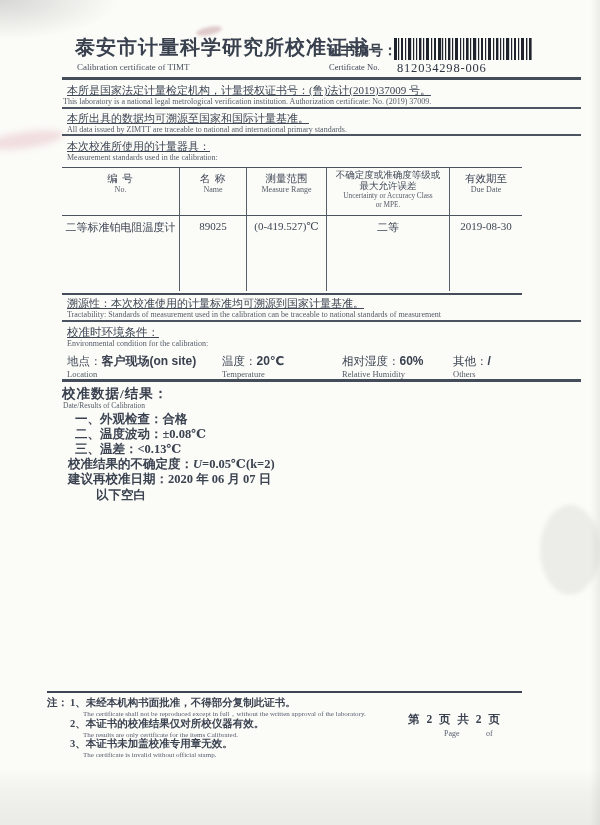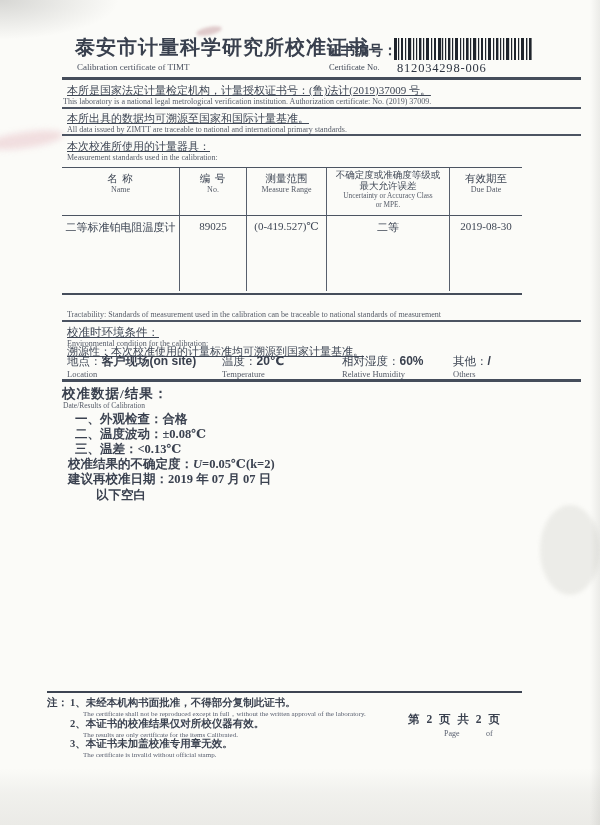--- a/index.html
+++ b/index.html
@@ -137,26 +137,26 @@
 
 <div class="abs cn-line" style="left:67px;top:112px;">本所出具的数据均可溯源至国家和国际计量基准。</div>
 <div class="abs en-line" style="left:67px;top:125px;">All data issued by ZIMTT are traceable to national and international primary standards.</div>
 <div class="abs rule" style="top:134px;"></div>
 
 <div class="abs cn-line" style="left:67px;top:140px;">本次校准所使用的计量器具：</div>
 <div class="abs en-line" style="left:67px;top:153px;">Measurement standards used in the calibration:</div>
 
 <div class="abs std-table">
   <div class="cell hrow">
+    <div class="th-cn">编 号</div>
+    <div class="th-en">No.</div>
+  </div>
+  <div class="cell hrow">
     <div class="th-cn">名 称</div>
     <div class="th-en">Name</div>
-  </div>
-  <div class="cell hrow">
-    <div class="th-cn">编 号</div>
-    <div class="th-en">No.</div>
   </div>
   <div class="cell hrow">
     <div class="th-cn tight">测量范围</div>
     <div class="th-en">Measure Range</div>
   </div>
   <div class="cell hrow" style="padding-top:2px;">
     <div class="th-cn small">不确定度或准确度等级或</div>
     <div class="th-cn small">最大允许误差</div>
     <div class="th-en small">Uncertainty or Accuracy Class</div>
     <div class="th-en small">or MPE.</div>
@@ -165,21 +165,21 @@
     <div class="th-cn tight">有效期至</div>
     <div class="th-en">Due Date</div>
   </div>
   <div class="cell td">二等标准铂电阻温度计</div>
   <div class="cell td">89025</div>
   <div class="cell td">(0-419.527)℃</div>
   <div class="cell td">二等</div>
   <div class="cell td last">2019-08-30</div>
 </div>
 
-<div class="abs cn-line" style="left:67px;top:297px;margin-top:48px;">溯源性：本次校准使用的计量标准均可溯源到国家计量基准。</div>
+<div class="abs cn-line" style="left:67px;top:297px;">溯源性：本次校准使用的计量标准均可溯源到国家计量基准。</div>
 <div class="abs en-line" style="left:67px;top:310px;">Tractability:  Standards of measurement used in the calibration can be traceable to national standards of measurement</div>
 <div class="abs rule" style="top:320px;"></div>
 
 <div class="abs cn-line" style="left:67px;top:326px;font-size:11.5px;">校准时环境条件：</div>
 <div class="abs en-line" style="left:67px;top:339px;">Environmental condition for the calibration:</div>
 
 <div class="abs" style="left:67px;top:351px;">
   <span class="env-label">地点：</span><span class="env-value">客户现场(on site)</span>
 </div>
 <div class="abs" style="left:222px;top:351px;">
@@ -199,21 +199,21 @@
 <div class="abs rule heavy" style="top:379px;"></div>
 
 <div class="abs res-head">校准数据/结果：</div>
 <div class="abs res-head-en">Date/Results of Calibration</div>
 <div class="abs res-item" style="left:75px;top:412px;">一、外观检查：合格</div>
 <div class="abs res-item" style="left:75px;top:427px;">二、温度波动：±0.08℃</div>
 <div class="abs res-item" style="left:75px;top:442px;">三、温差：&lt;0.13℃</div>
 <div class="abs res-item" style="left:68px;top:457px;">
   <span>校准结果的不确定度：</span><span class="ital">U</span><span>=0.05℃(k=2)</span>
 </div>
-<div class="abs res-item" style="left:68px;top:472px;">建议再校准日期：2019 年 07 月 07 日</div>
+<div class="abs res-item" style="left:68px;top:472px;">建议再校准日期：2020 年 06 月 07 日</div>
 <div class="abs res-item" style="left:96px;top:488px;">以下空白</div>
 
 <div class="abs foot-rule"></div>
 <div class="abs note-cn" style="left:47px;top:697px;">注：</div>
 <div class="abs note-cn" style="left:70px;top:697px;">1、未经本机构书面批准，不得部分复制此证书。</div>
 <div class="abs note-en" style="left:83px;top:710px;">The certificate shall not be reproduced except in full，without the written approval of the laboratory.</div>
 <div class="abs note-cn" style="left:70px;top:718px;">2、本证书的校准结果仅对所校仪器有效。</div>
 <div class="abs note-en" style="left:83px;top:731px;">The results are only certificate for the items Calibrated.</div>
 <div class="abs note-cn" style="left:70px;top:738px;">3、本证书未加盖校准专用章无效。</div>
 <div class="abs note-en" style="left:83px;top:751px;">The certificate is invalid without official stamp.</div>

